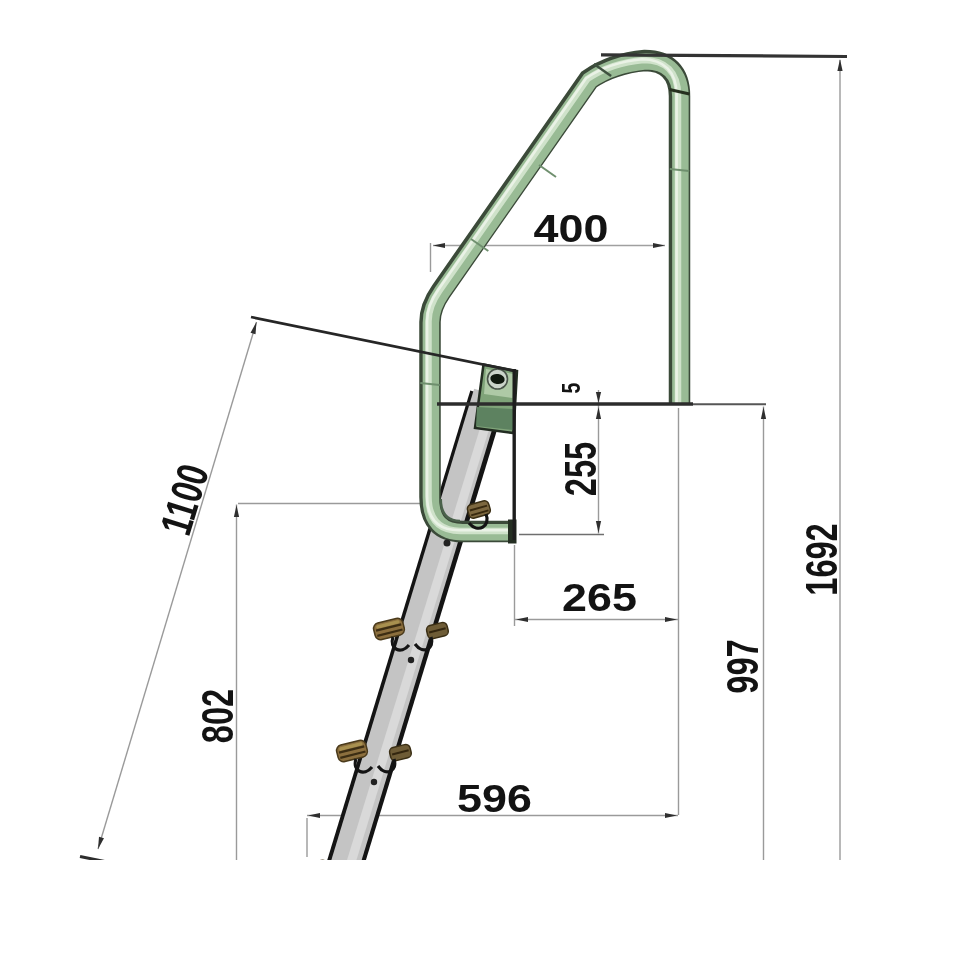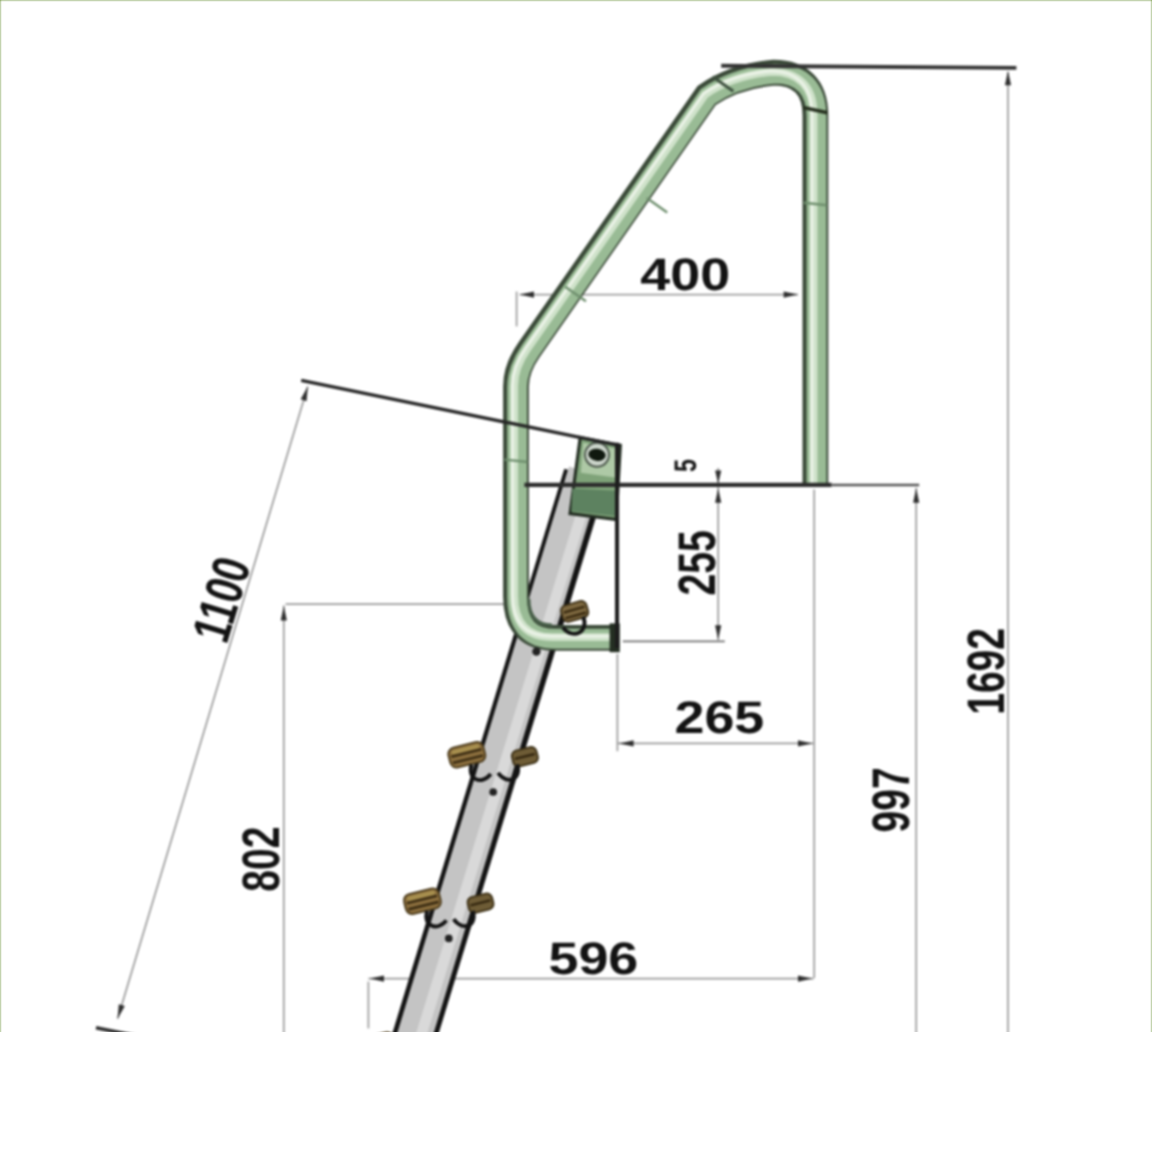--- a/index.html
+++ b/index.html
@@ -1,16 +1,16 @@
 <!DOCTYPE html>
 <html><head>
 <meta charset="utf-8">
 <style>
 html,body{margin:0;padding:0;background:#ffffff;}
-#wrap{width:960px;height:860px;position:relative;background:#4d7c0f;}
+#wrap{width:960px;height:860px;position:relative;background:#fde047;}
 text{font-family:"Liberation Sans",sans-serif;font-weight:bold;fill:#131313;}
 .th{font-size:38px;}
 .tn{font-size:44px;}
 </style>
 </head>
 <body>
 <div id="wrap">
 <svg width="960" height="960" viewBox="0 0 960 960" xmlns="http://www.w3.org/2000/svg" style="filter:blur(0.7px)">
 
 <rect x="0" y="0" width="960" height="960" fill="#ffffff"></rect>

